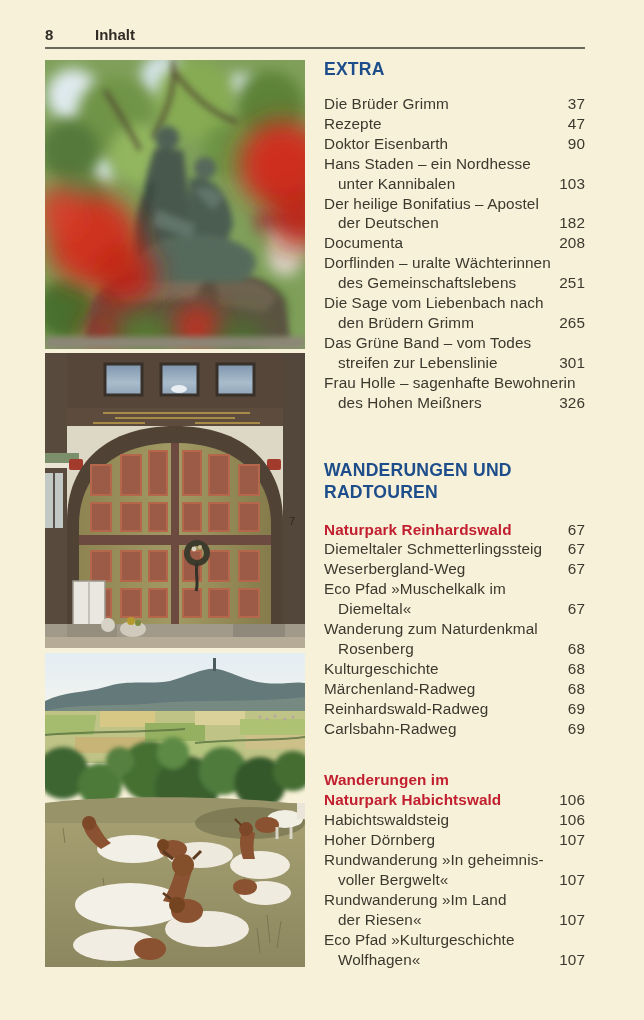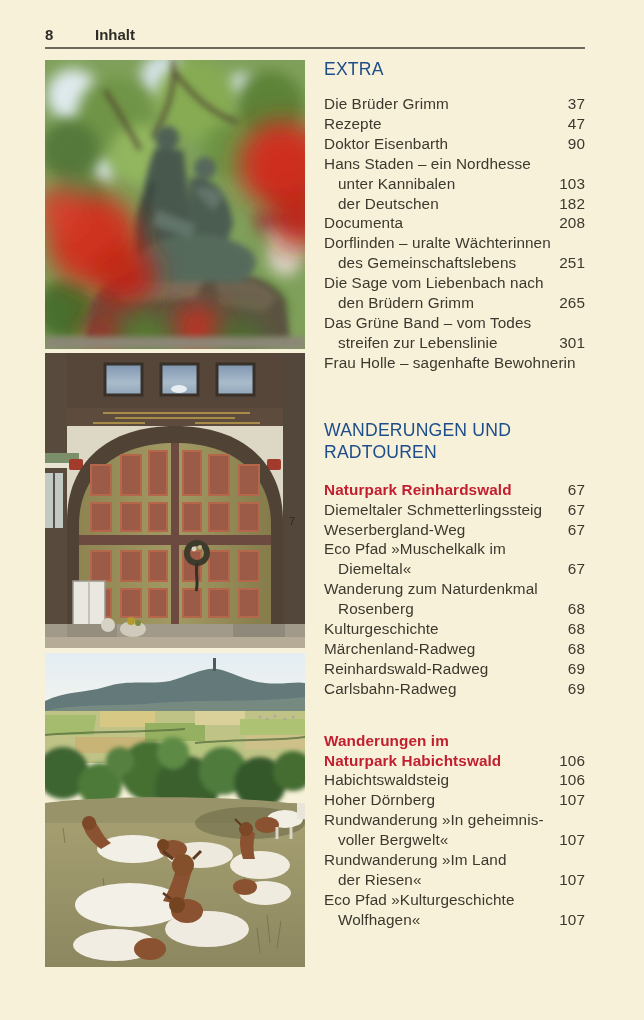--- a/index.html
+++ b/index.html
@@ -15,21 +15,21 @@
   .head-title{position:absolute;left:50px;top:0;font-weight:700;color:#2e2c25;}
   .head-rule{position:absolute;top:47px;left:45px;width:540px;height:2px;background:#6b685e;}
   
   .photo{position:absolute;left:45px;width:260px;overflow:hidden;}
   .photo svg{display:block;}
   #photo1{top:60px;height:289px;}
   #photo2{top:353px;height:295px;}
   #photo3{top:653px;height:314px;}
   
   .toc{position:absolute;left:324px;top:58px;width:261px;font-size:15.3px;line-height:19.9px;letter-spacing:.1px;}
-  .toc-heading{color:#1d4d8a;font-weight:400;font-size:17.6px;line-height:22px;margin:0 0 14px 0;letter-spacing:.2px;}
+  .toc-heading{color:#1d4d8a;font-weight:700;font-size:17.6px;line-height:22px;margin:0 0 14px 0;letter-spacing:.2px;}
   .toc-section + .toc-section .toc-heading{margin-top:46px;margin-bottom:17px;}
   .toc-line{position:relative;}
   .toc-line .txt{display:inline-block;}
   .toc-line.wrapped .txt{padding-left:14px;}
   .toc-line .pg{position:absolute;right:0;top:0;}
   .toc-entry.red{color:#c11f2f;font-weight:700;}
   .toc-entry.red .pg{color:#3b382e;font-weight:400;}
   .toc-entry.gap{margin-top:32px;}
 </style>
 </head>
@@ -343,39 +343,41 @@
         <div class="toc-line"><span class="txt">Rezepte</span><span class="pg">47</span></div>
       </div>
       <div class="toc-entry">
         <div class="toc-line"><span class="txt">Doktor Eisenbarth</span><span class="pg">90</span></div>
       </div>
       <div class="toc-entry">
         <div class="toc-line"><span class="txt">Hans Staden – ein Nordhesse</span></div>
         <div class="toc-line wrapped"><span class="txt">unter Kannibalen</span><span class="pg">103</span></div>
       </div>
       <div class="toc-entry">
+        <div class="toc-line"><span class="txt">Der heilige Bonifatius – Apostel</span></div>
         <div class="toc-line wrapped"><span class="txt">der Deutschen</span><span class="pg">182</span></div>
       </div>
       <div class="toc-entry">
         <div class="toc-line"><span class="txt">Documenta</span><span class="pg">208</span></div>
       </div>
       <div class="toc-entry">
         <div class="toc-line"><span class="txt">Dorflinden – uralte Wächterinnen</span></div>
         <div class="toc-line wrapped"><span class="txt">des Gemeinschaftslebens</span><span class="pg">251</span></div>
       </div>
       <div class="toc-entry">
         <div class="toc-line"><span class="txt">Die Sage vom Liebenbach nach</span></div>
         <div class="toc-line wrapped"><span class="txt">den Brüdern Grimm</span><span class="pg">265</span></div>
       </div>
       <div class="toc-entry">
         <div class="toc-line"><span class="txt">Das Grüne Band – vom Todes</span></div>
         <div class="toc-line wrapped"><span class="txt">streifen zur Lebenslinie</span><span class="pg">301</span></div>
       </div>
       <div class="toc-entry">
         <div class="toc-line"><span class="txt">Frau Holle – sagenhafte Bewohnerin</span></div>
+        <div class="toc-line wrapped"><span class="txt">des Hohen Meißners</span><span class="pg">326</span></div>
       </div>
     </div>
     <div class="toc-section">
       <div class="toc-heading">
         <div>WANDERUNGEN UND</div>
         <div>RADTOUREN</div>
       </div>
       <div class="toc-entry red">
         <div class="toc-line"><span class="txt">Naturpark Reinhardswald</span><span class="pg">67</span></div>
       </div>

